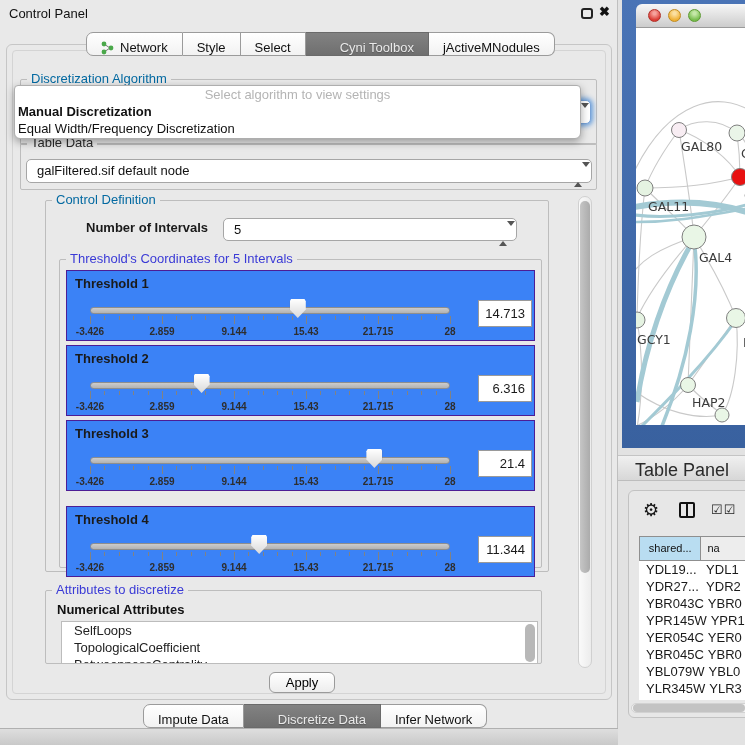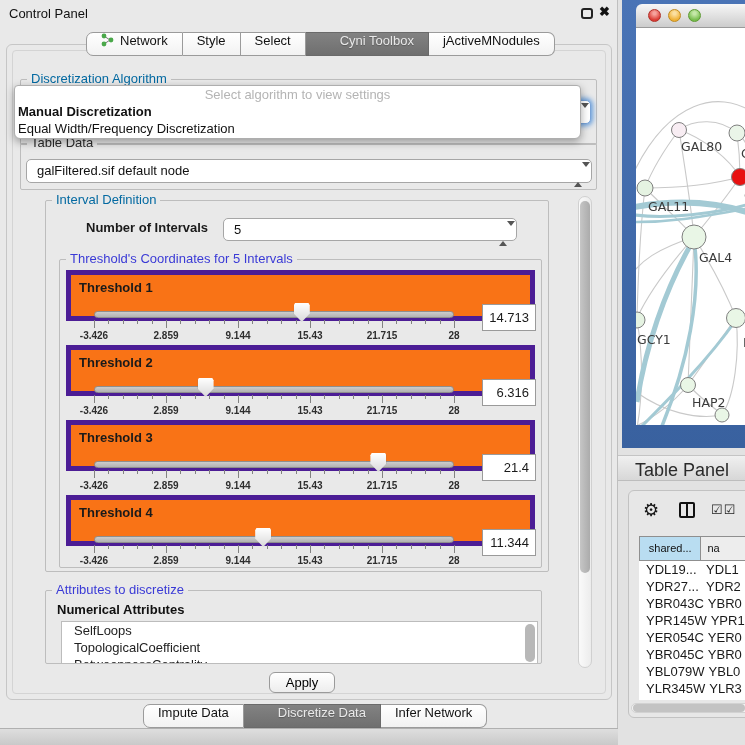--- a/index.html
+++ b/index.html
@@ -11,21 +11,21 @@
                    background:#e9e9e9; border-right:1px solid #bfbfbf; }
   #cp-titlebar { position:absolute; left:0; top:0; width:100%; height:26px; }
   #cp-title { position:absolute; left:9px; top:6px; font-size:13px; color:#111; }
   #float-icon { position:absolute; left:581px; top:8px; width:12px; height:11px;
                 border:2px solid #222; border-radius:3px; }
   #close-icon { position:absolute; left:599px; top:4px; font-size:13px; font-weight:bold; color:#111; }
 
   
   .seg-bar { position:absolute; display:flex; height:24px; }
   .seg { border:1px solid #9b9b9b; border-left:none; background:linear-gradient(#ffffff,#f2f2f2);
-         display:flex; align-items:flex-start; padding:0 14px; font-size:13px; color:#111; white-space:nowrap; }
+         display:flex; align-items:flex-end; padding:0 14px; font-size:13px; color:#111; white-space:nowrap; }
   .seg:first-child { border-left:1px solid #9b9b9b; border-radius:7px 0 0 7px; }
   .seg:last-child { border-radius:0 7px 7px 0; }
   .seg.sel { background:linear-gradient(#828282,#6f6f6f); color:#e9e9e9;
              border-color:#6a6a6a; text-shadow:0 1px 1px rgba(0,0,0,.25);padding-left:34px; }
   #top-tabs { left:86px; top:32px; }
   #bottom-tabs { left:143px; top:704px; z-index:5; }
   .net-glyph { width:13px; height:14px; margin-right:6px; }
 
   
   #outer-panel { position:absolute; left:6px; top:44px; width:606px; height:656px;
@@ -66,22 +66,22 @@
   .vthumb { position:absolute; background:linear-gradient(to right,#c6c6c6,#ababab);
             border-radius:6px; }
   #main-vscroll { left:564px; top:0; width:14px; height:472px; }
   #main-vthumb { left:1px; top:4px; width:10px; height:372px; }
 
   #interval-group { left:31px; top:4px; width:504px; height:372px; }
   #noi-label { position:absolute; left:40px; top:19px; font-weight:bold; font-size:13px; }
   #noi-combo { left:177px; top:17px; width:294px; height:23px; }
   #thresh-group { left:13px; top:58px; width:483px; height:309px;padding-left:20px; }
 
-  .tblock { position:absolute; left:6px; width:469px; height:51px;
-            border:5px solid #4c1d95; background:#f97316; }
+  .tblock { position:absolute; left:6px; width:469px; height:71px;
+            border:1px solid #4c1d95; background:#3b82f6; }
   .tblock .tlabel { position:absolute; left:8px; top:5px; font-weight:bold; font-size:13px; }
   .track { position:absolute; left:23px; top:36px; width:360px; height:7px;
            background:linear-gradient(#cccccc,#b2b2b2); border:1px solid #8e8e8e; border-radius:4px; }
   .handle { position:absolute; top:28px; width:16px; height:19px;
             background:linear-gradient(#ffffff,#d9d9d9);
             clip-path:polygon(8% 0,92% 0,100% 12%,100% 55%,50% 100%,0 55%,0 12%);
             filter:drop-shadow(0 0 1px #6f6f6f); }
   .ticks { position:absolute; left:23px; top:45px; width:361px; height:10px; }
   .tick { position:absolute; top:0; width:1px; height:4px; background:#828282; }
   .tick.major { height:8px; }
@@ -201,21 +201,21 @@
   </div>
 
   <div id="algo-popup">
     <div class="ph">Select algorithm to view settings</div>
     <div class="item bold">Manual Discretization</div>
     <div class="item">Equal Width/Frequency Discretization</div>
   </div>
 
   <div id="scrollpane">
     <div id="interval-group" class="fieldset">
-      <span class="legend green">Interval Definition</span>
+      <span class="legend green">Control Definition</span>
       <span id="noi-label">Number of Intervals</span>
       <div id="noi-combo" class="combo">
         <span>5</span>
         <span class="arrows"><span class="up"></span><span class="down"></span></span>
       </div>
       <div id="thresh-group" class="fieldset">
         <span class="legend blue">Threshold's Coordinates for 5 Intervals</span>
         <div class="tblock" style="top:10px;">
           <span class="tlabel">Threshold 1</span>
           <div class="track"></div>
@@ -335,21 +335,21 @@
               <span class="ticklabel" style="left: 0px;">-3.426</span>
               <span class="ticklabel" style="left: 72px;">2.859</span>
               <span class="ticklabel" style="left: 144px;">9.144</span>
               <span class="ticklabel" style="left: 216px;">15.43</span>
               <span class="ticklabel" style="left: 288px;">21.715</span>
               <span class="ticklabel" style="left: 360px;">28</span>
             </div>
           <div class="handle" style="left: 299.394px;"></div>
           <div class="valuebox">21.4</div>
         </div>
-        <div class="tblock" style="top:235px;">
+        <div class="tblock" style="top:246px;">
           <span class="tlabel">Threshold 4</span>
           <div class="track"></div>
           <div class="ticks">
               <div class="tick major" style="left: 0px;"></div>
               <div class="tick" style="left: 14.4px;"></div>
               <div class="tick" style="left: 28.8px;"></div>
               <div class="tick" style="left: 43.2px;"></div>
               <div class="tick" style="left: 57.6px;"></div>
               <div class="tick major" style="left: 72px;"></div>
               <div class="tick" style="left: 86.4px;"></div>

